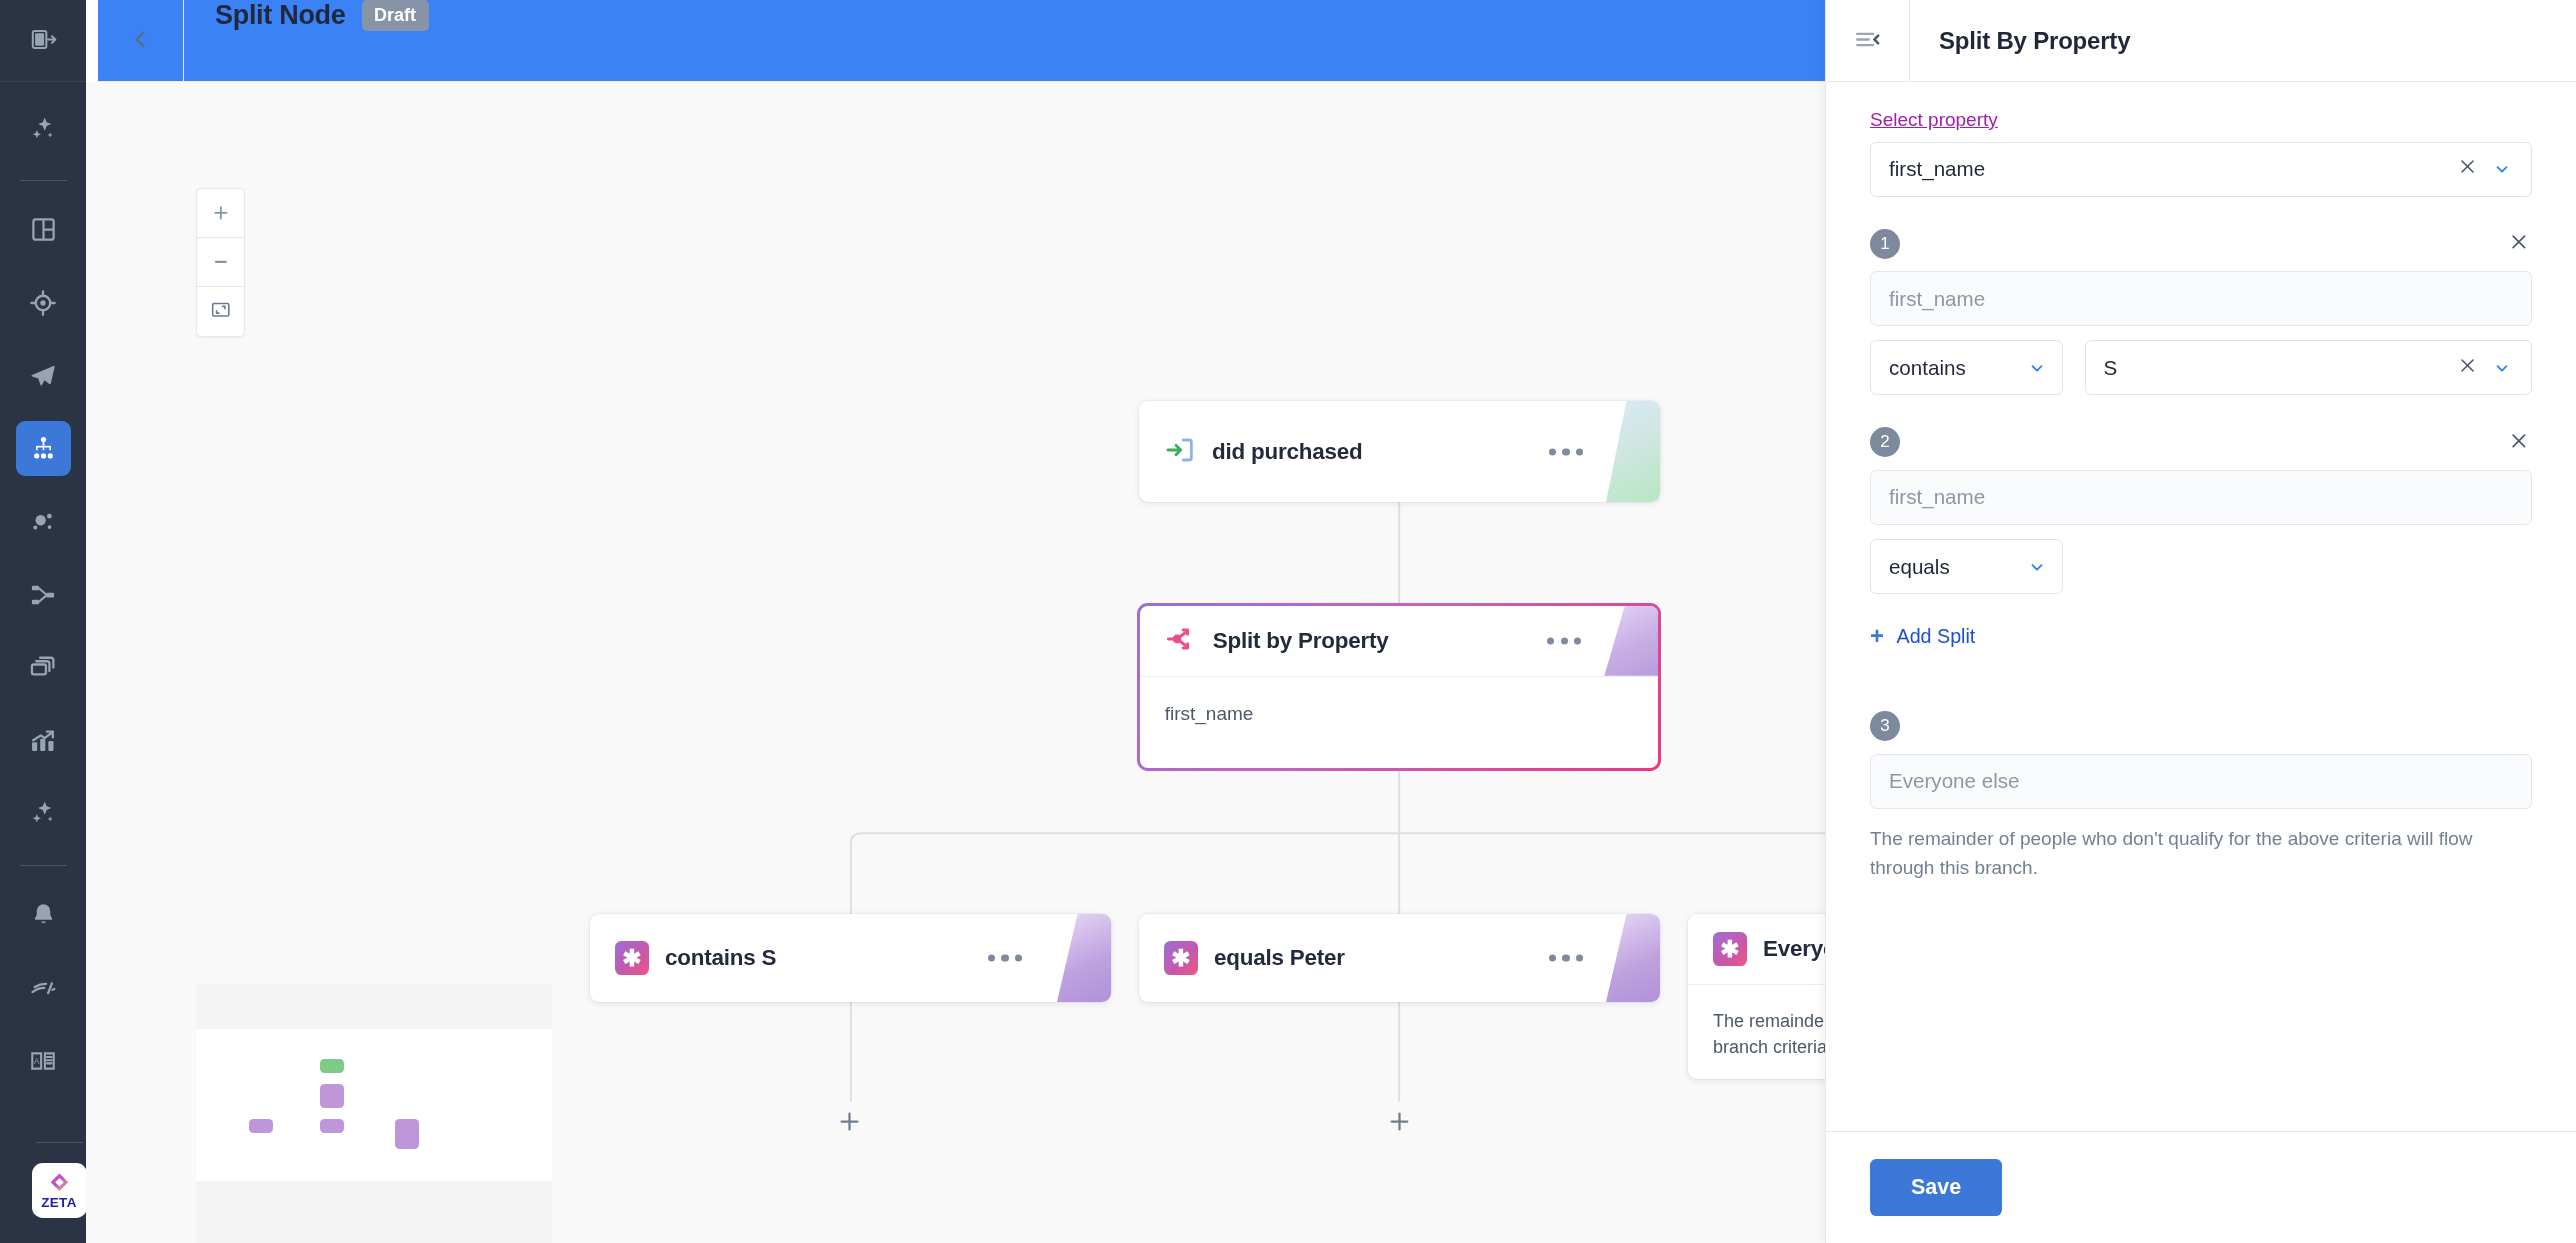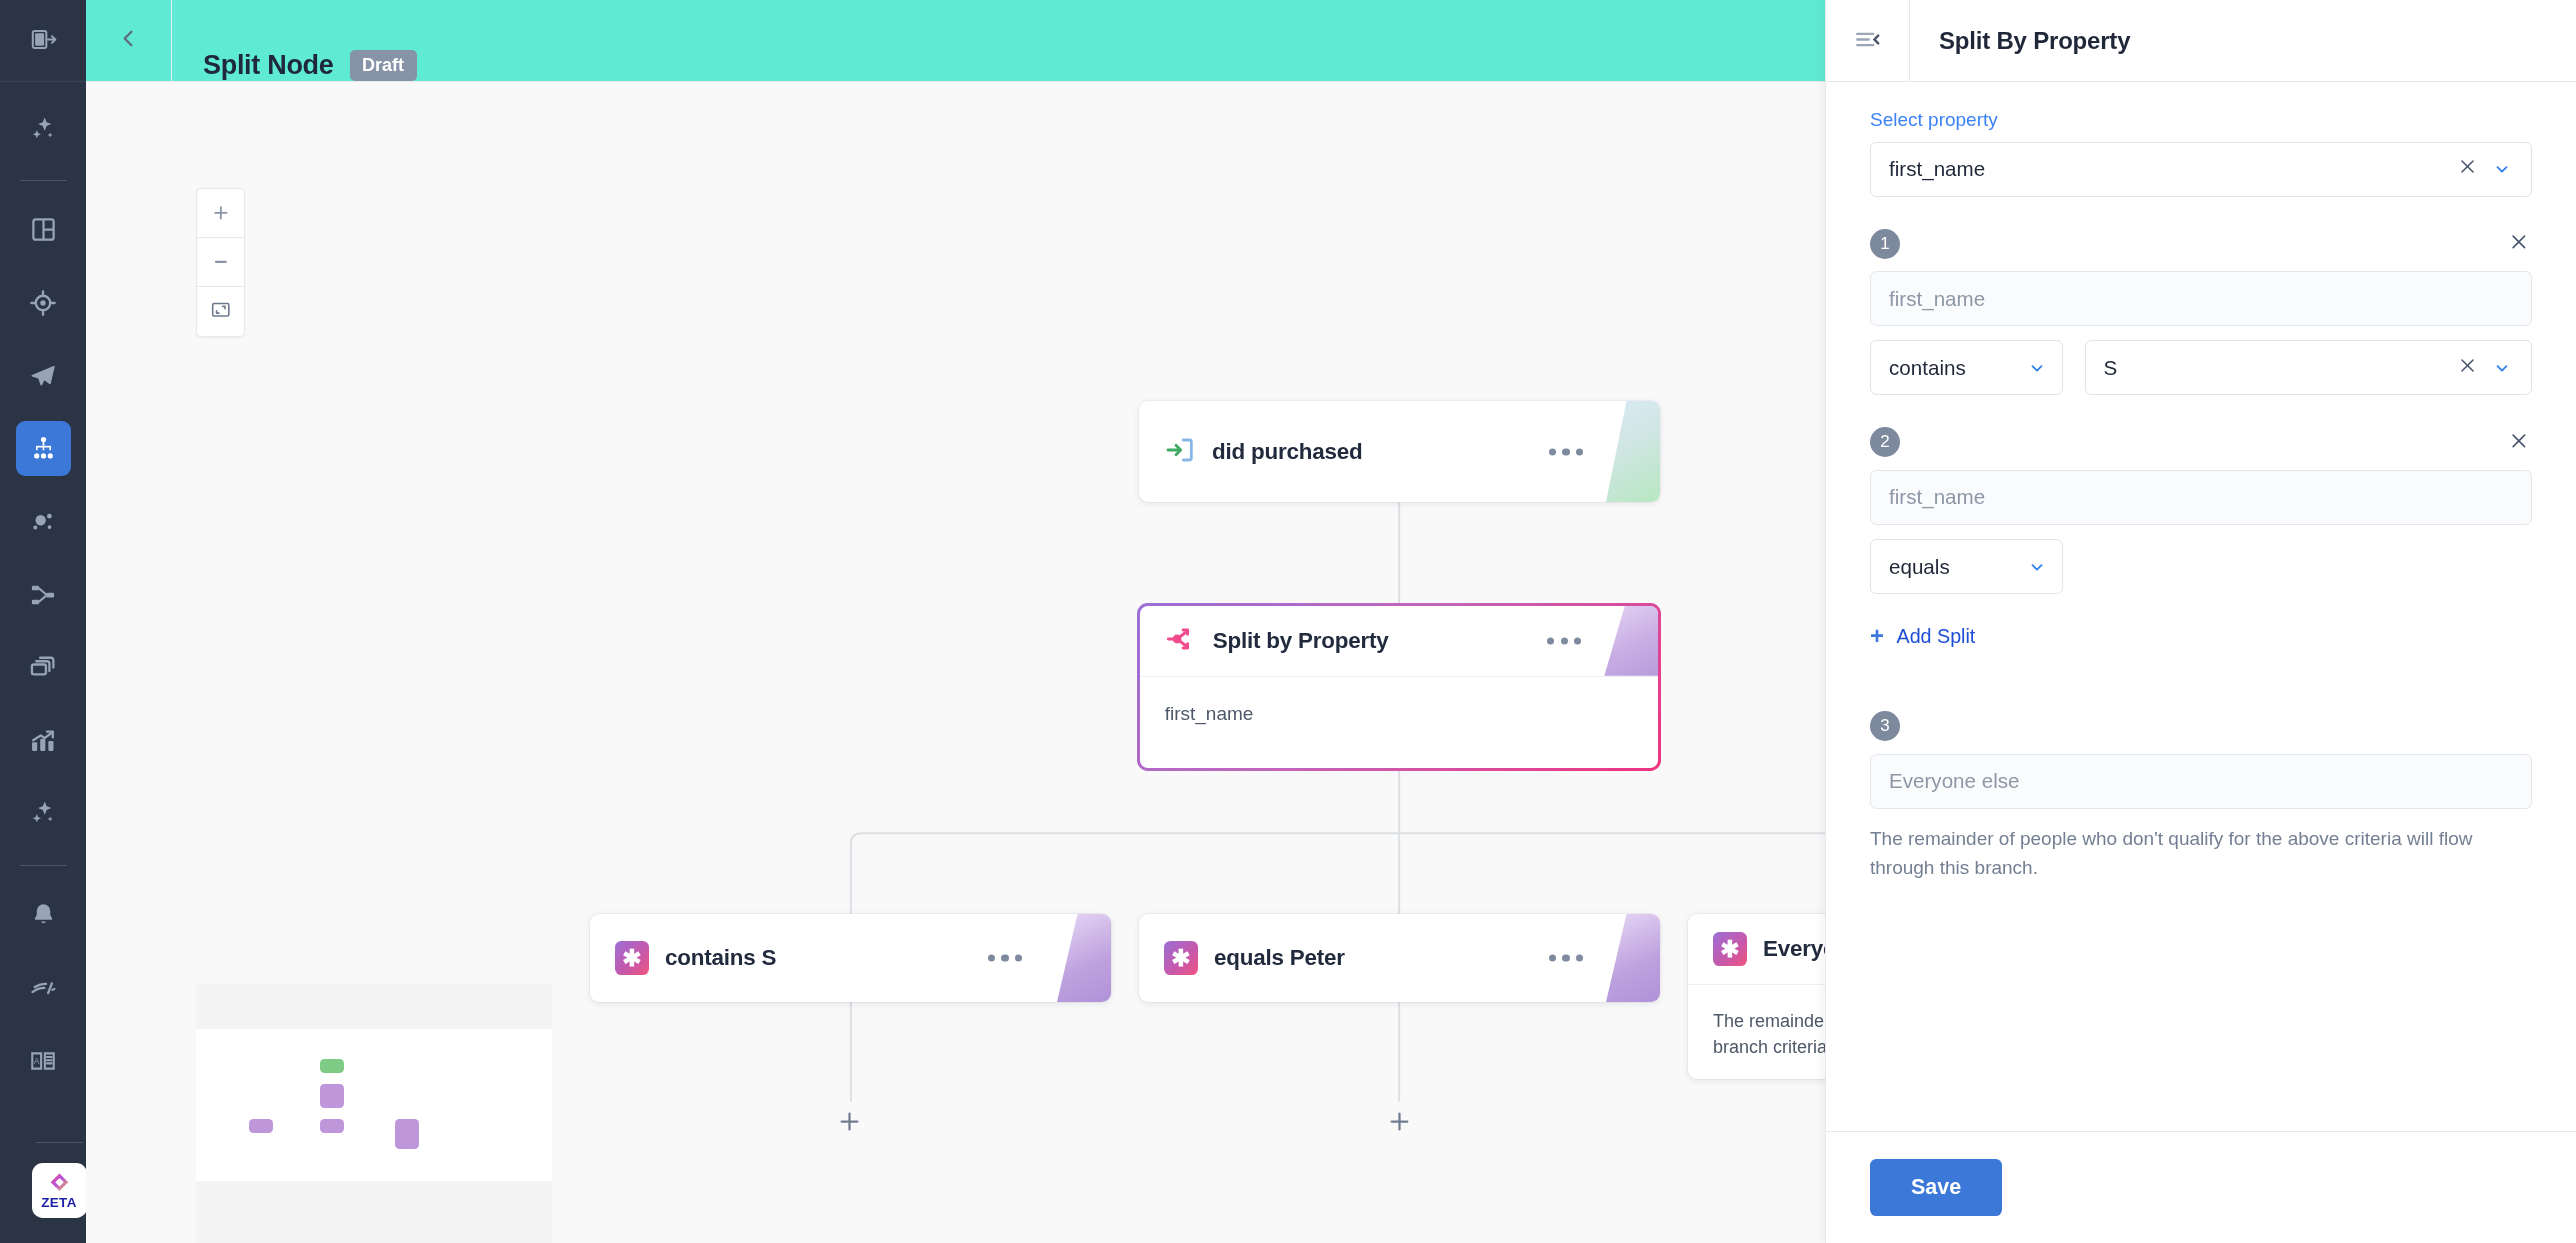--- a/index.html
+++ b/index.html
@@ -38,25 +38,25 @@
   .rail-bottom { position: absolute; bottom: 25px; left: 16px; width: 100%; display:flex; flex-direction:column; align-items:center;justify-content:flex-end; }
   .zeta-logo {
     width: 55px; height: 55px; background: #fff; border-radius: 10.7px;
     display:flex; flex-direction:column; align-items:center; justify-content:center;
   }
   .zeta-text { font-size: 13.4px; font-weight: 700; color: #1f23a8; letter-spacing: 0.4px; margin-top:0.9px;}
 
   
   .main { flex: 1 1 auto; height: 1243px; position: relative; display:flex; flex-direction:column; min-width:0;}
   .topbar {
-    height: 82px; background: #5eead4;
-    display: flex; align-items: flex-end;
+    height: 82px; background: #3b82f6;
+    display: flex; align-items: flex-start;
     border-bottom: 0.9px solid #e8eaee;
     flex: 0 0 82px;
-    position: relative; z-index: 4;
+    position: relative; z-index: 4; margin-left: 12px;
   }
   .back-btn {
     width: 86px; height: 82px; display:flex; align-items:center; justify-content:center;
     cursor:pointer; border-right: 0.9px solid #e8eaee;
   }
   .title-wrap { display:flex; align-items:center; gap:16px; padding-left: 31px; }
   .page-title { font-size: 27px; font-weight: 700; color: #20293c; letter-spacing: -0.3px;}
   .draft-badge {
     background: #8794a8; color:#fff; font-size: 18px; font-weight: 700;
     border-radius: 5px; padding: 6.3px 12.5px 7.2px 12.5px; line-height: 1;
@@ -162,21 +162,21 @@
     height: 82px; flex: 0 0 82px; display:flex; align-items:center;
     border-bottom: 0.9px solid #e6e8ec;
   }
   .panel-collapse {
     width: 84px; height: 82px; display:flex; align-items:center; justify-content:center;
     border-right: 0.9px solid #e6e8ec; cursor:pointer;
   }
   .panel-title { font-size: 24px; font-weight:600; color:#1f2739; padding-left: 29px; letter-spacing:-0.2px;}
   .panel-body { flex:1 1 auto; padding: 27px 44px 0 44px; overflow:hidden; }
 
-  .field-label { font-size: 19px; color:#3b82f6; margin-bottom: 10.7px; }
+  .field-label { font-size: 19px; color:#a21caf; margin-bottom: 10.7px; text-decoration: underline; }
   .sel-box {
     height: 55px; border:0.9px solid #dfe2e8; border-radius: 6.3px;
     background:#fff; display:flex; align-items:center; padding: 0 14.3px 0 18px;
     position:relative;
   }
   .sel-value { font-size: 20.6px; color:#1f2739; flex:1 1 auto; }
   .sel-x { color:#46536a; font-size: 22.4px; line-height:1; padding: 0 10.7px; cursor:pointer; font-weight:400;}
   .sel-caret { padding: 0 5.4px 0 5.4px; cursor:pointer; display:flex; align-items:center;}
 
   .split-block { margin-top: 32px; position: relative; }

